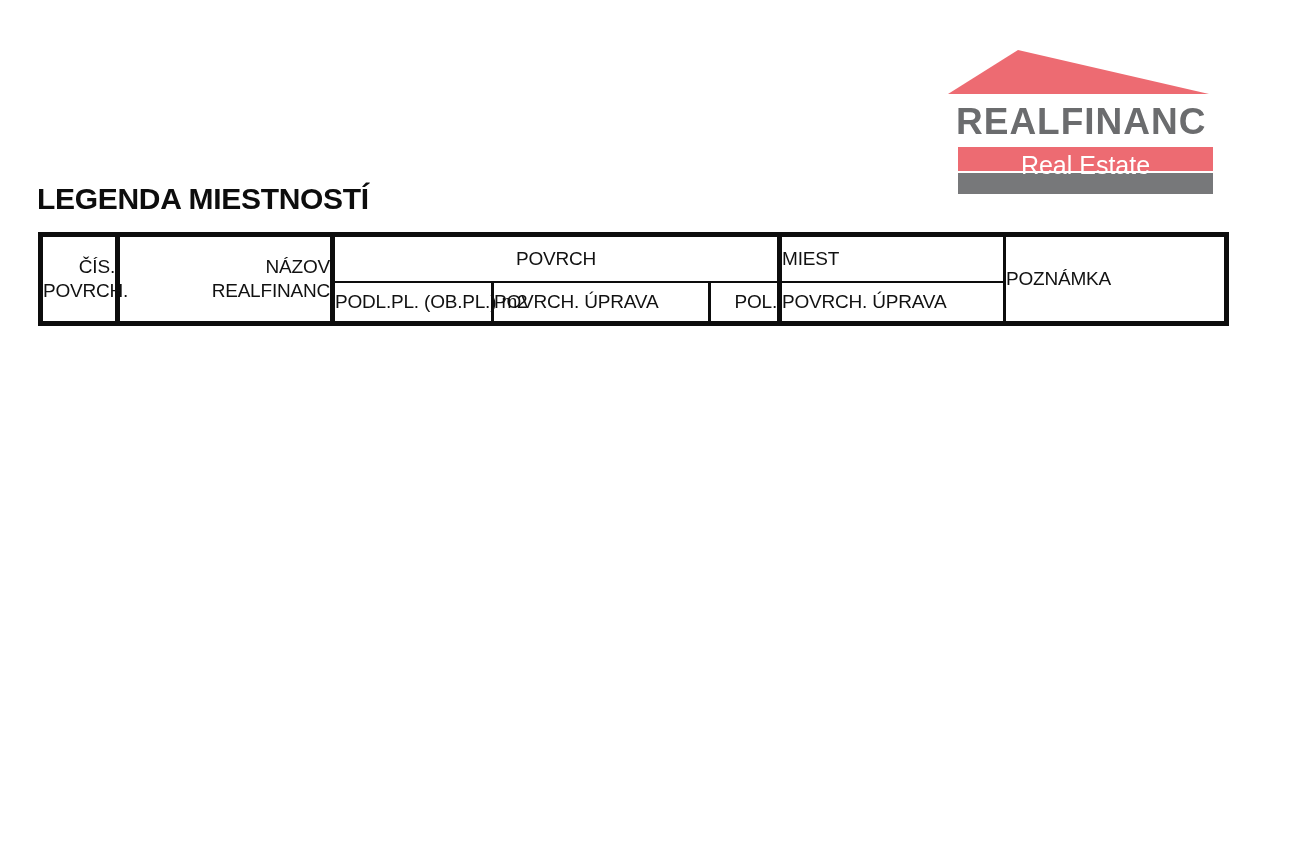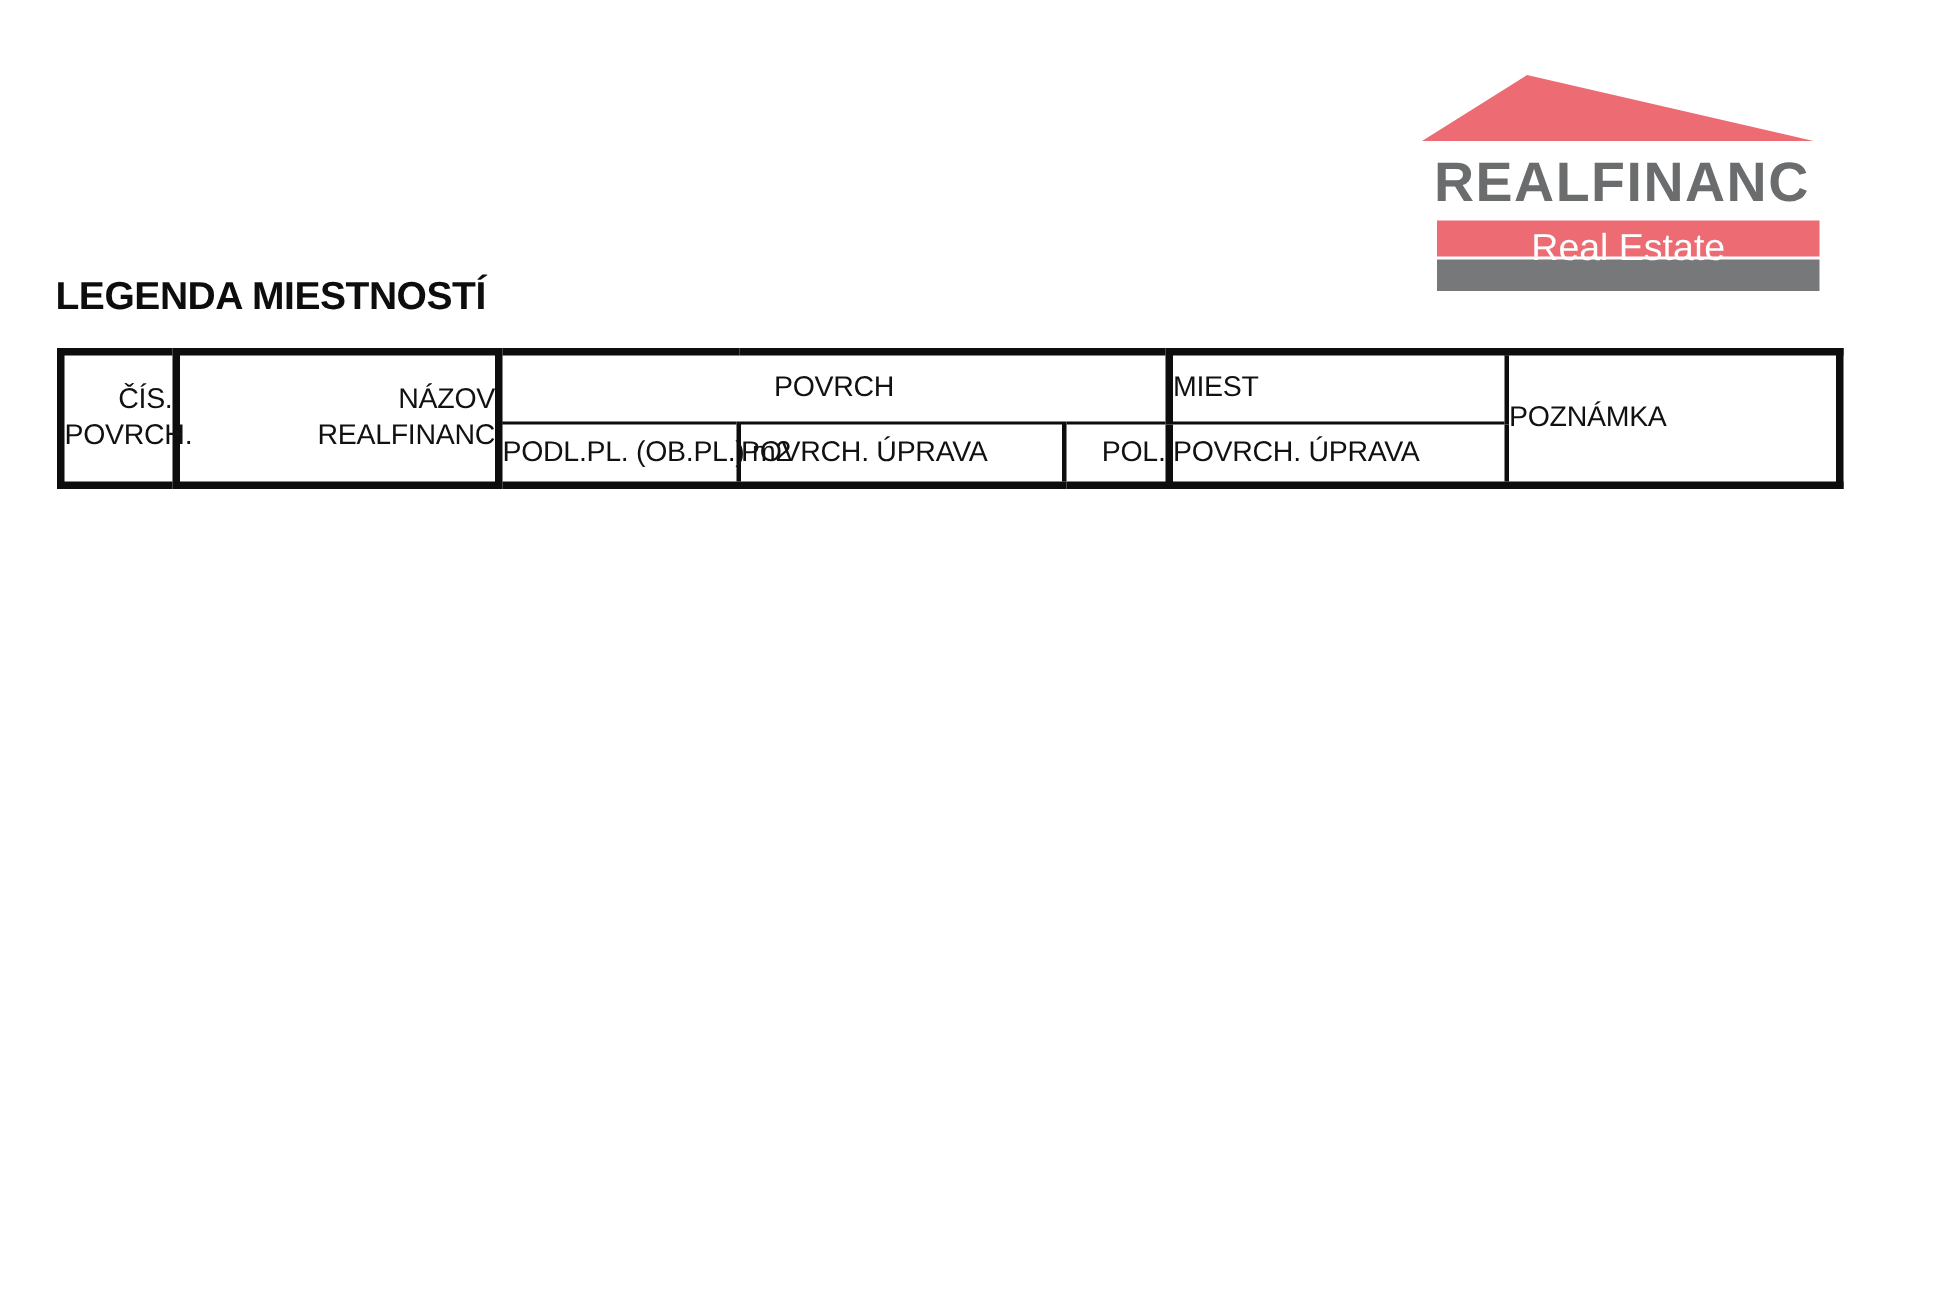--- a/index.html
+++ b/index.html
@@ -19,21 +19,21 @@
   }
   .logo-bar-pink{
     margin-left:13px;margin-top:2px;width:255px;height:24px;
     text-align:center;line-height:36px;color:#ffffff;font-size:25px;
   }
   .logo-bar-gray{margin-left:13px;margin-top:2px;width:255px;height:21px;}
 
   
   .title{
     position:absolute;left:37px;top:182px;margin:0;
-    font-size:26px;font-weight:700;letter-spacing:-0.3px;color:#0d0d0d;
+    font-size:30px;font-weight:700;letter-spacing:-0.3px;color:#0d0d0d;
   }
 
   
   table.legend{
     position:absolute;left:38px;top:232px;width:1186px;
     border-collapse:collapse;table-layout:fixed;
     border:5px solid #0d0d0d;
   }
   table.legend th,table.legend td{
     border:3px solid #0d0d0d;

